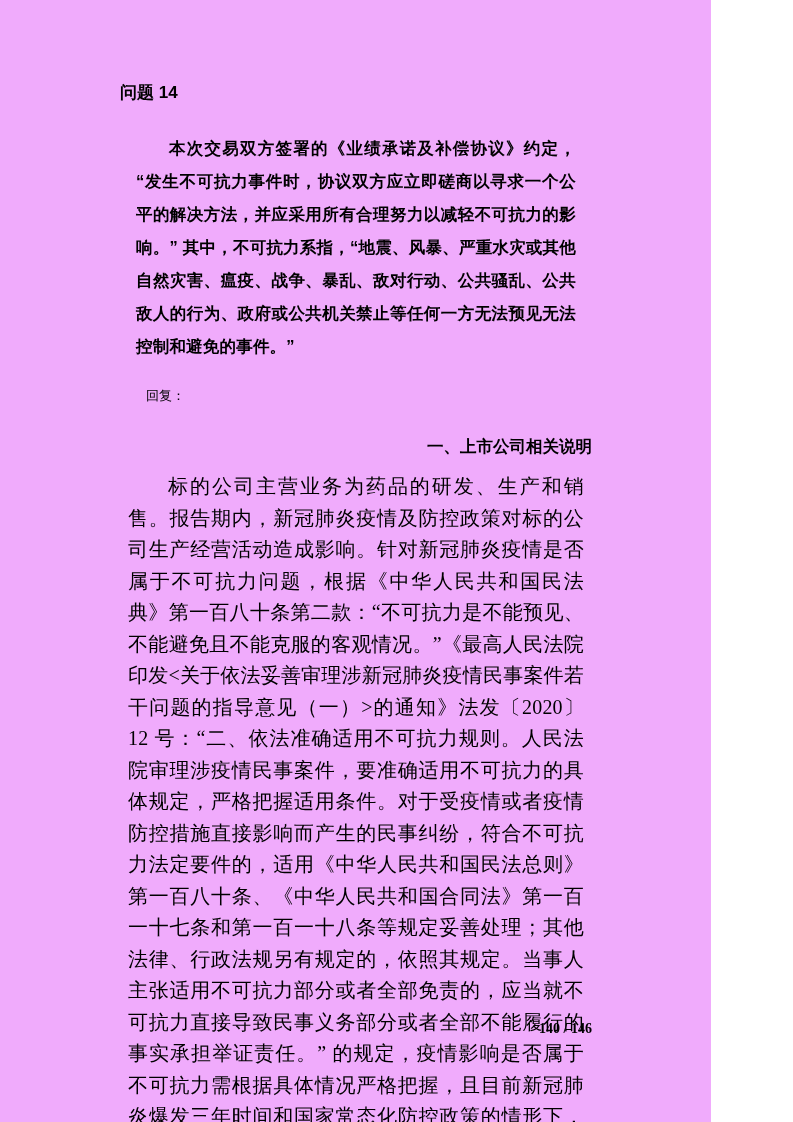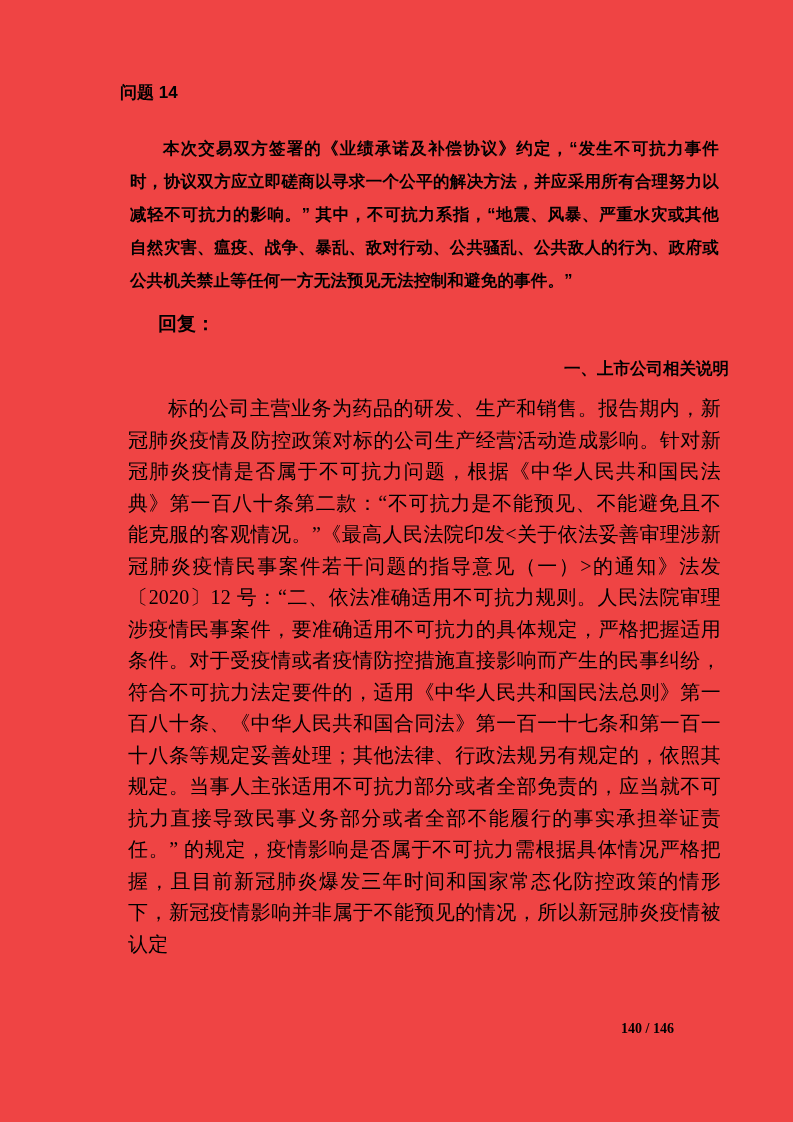--- a/index.html
+++ b/index.html
@@ -2,53 +2,53 @@
 <html lang="zh"><head>
 <meta charset="utf-8">
 <style>
   html, body {
     margin: 0;
     padding: 0;
     background: #ffffff;
   }
   .page {
     position: relative;
-    width: 793px;
+    width: 711px;
     height: 1122px;
-    background: #ef4444;
+    background: #f0abfc;
     color: #000000;
     box-sizing: border-box;
-    padding: 80px 64px 0 120px;
+    padding: 80px 119px 0 120px;
     overflow: hidden;
   }
   .doc-title {
     font-family: "Liberation Sans", sans-serif;
     font-weight: bold;
     font-size: 17px;
     line-height: 26px;
     margin: 0 0 26px 0;
   }
   .q-para {
     font-family: "Liberation Sans", sans-serif;
     font-weight: bold;
     font-size: 16.5px;
     line-height: 33px;
     letter-spacing: 0.2px;
     text-align: justify;
     text-justify: inter-ideograph;
     text-indent: 2em;
-    margin: 10px;
+    margin: 16px;
   }
   .reply-label {
     font-family: "Liberation Sans", sans-serif;
-    font-weight: bold;
-    font-size: 19px;
+    font-weight: normal;
+    font-size: 13px;
     line-height: 33px;
     text-indent: 2em;
-    margin: 6px 0 12px 0;
+    margin: 6px 0 18px 0;
   }
   .section-heading {
     font-family: "Liberation Sans", sans-serif;
     font-weight: bold;
     font-size: 16.5px;
     line-height: 33px;
     text-indent: 2em;
     margin: 6px 0 2px 0;
     text-align: right;
   }

